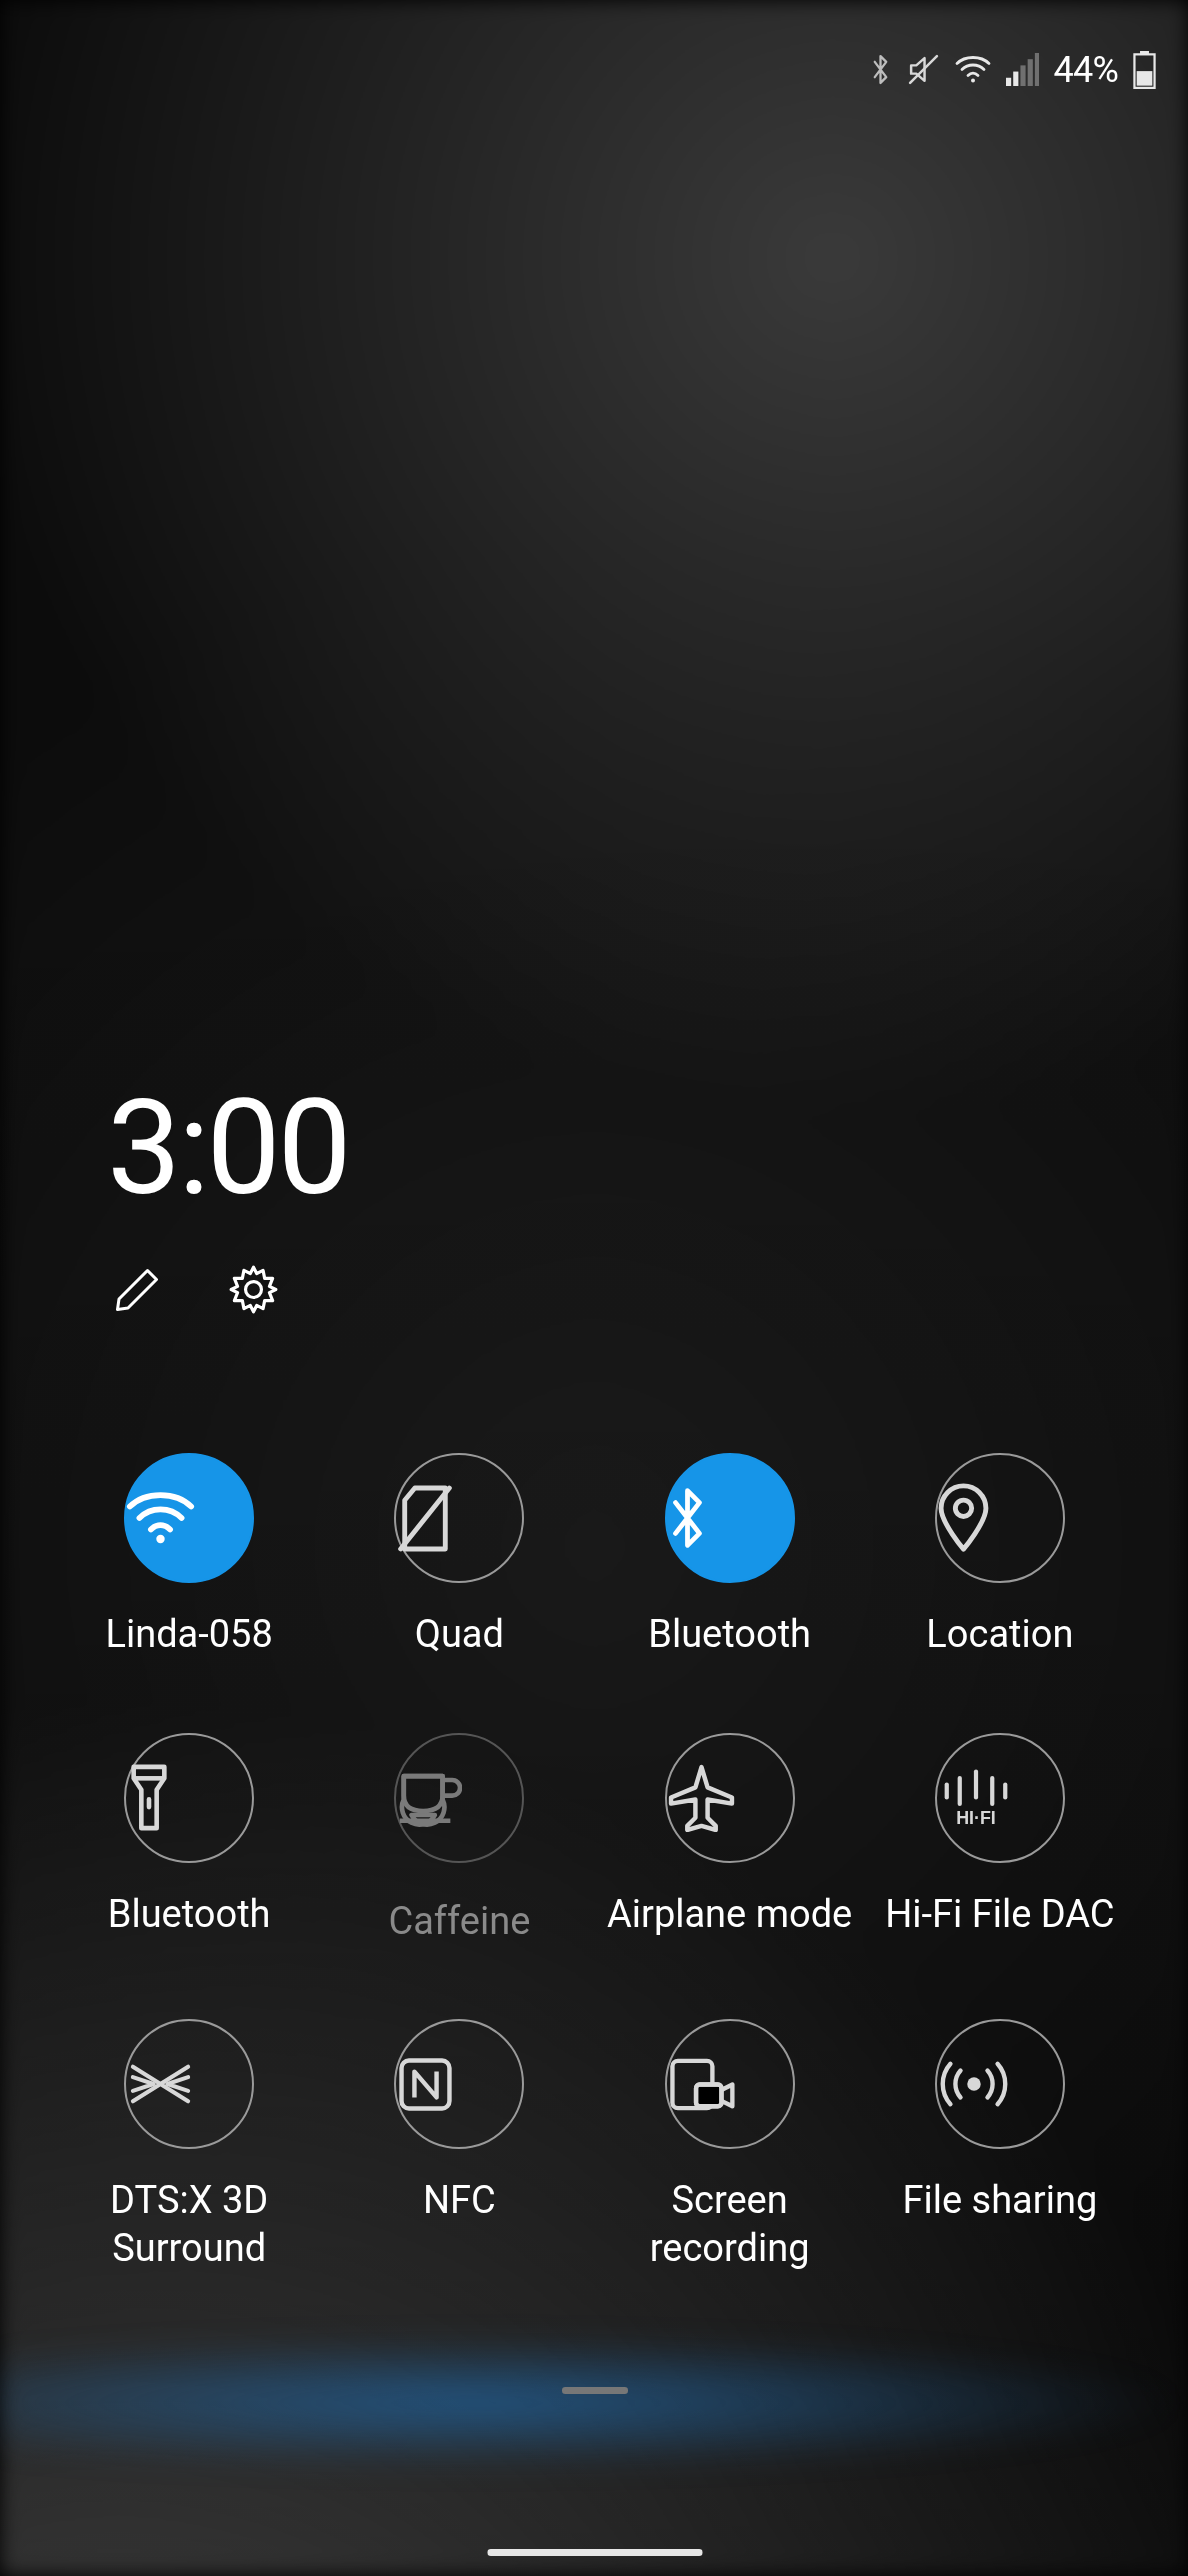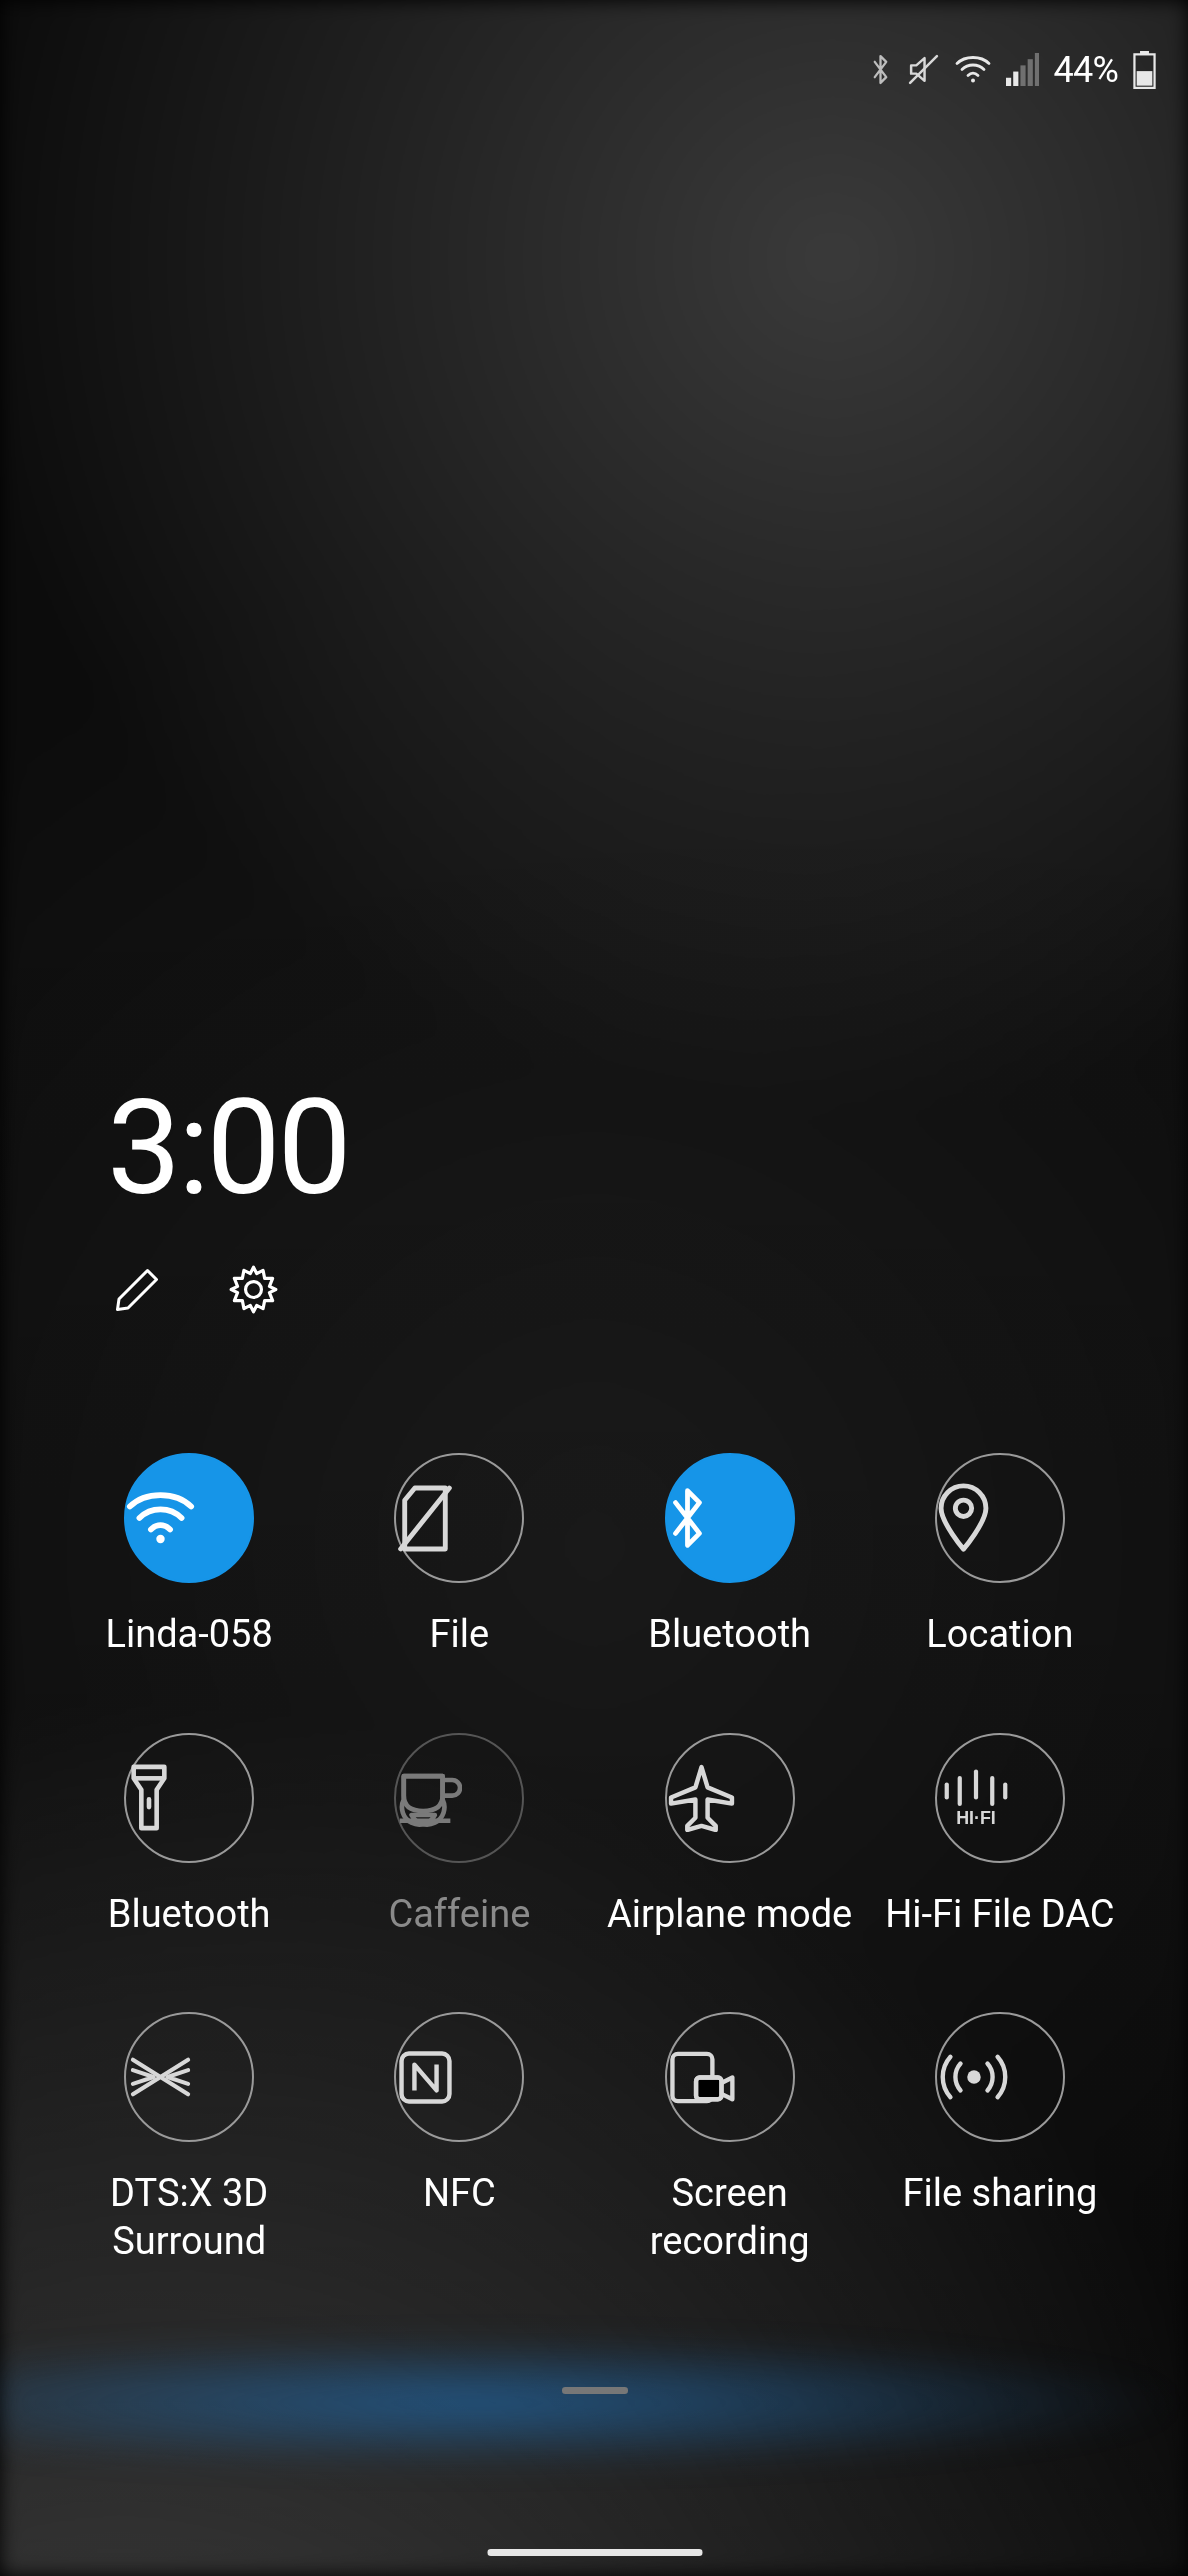--- a/index.html
+++ b/index.html
@@ -104,21 +104,21 @@
     border-radius:50%;
     display:flex; align-items:center; justify-content:flex-start;
     border:2.5px solid #9a9a9a;
     background:transparent;
   }
   .tile.active .circle {
     background:#1695e8;
     border-color:#1695e8;
   }
   .tile.dim .circle { border-color:#555; }
-  .tile.dim .label { color:#8a8a8a; }
+  .tile.dim .label { color:#8a8a8a;margin-top:7px; }
   .tile .label {
     font-size:38px;
     text-align:center;
     line-height:1.25;
     max-width:256px;
   }
   .tile svg { display:block; }
 
   
   .panel-handle {
@@ -217,21 +217,21 @@
     <div class="label">Linda-058</div>
   </div>
 
   <div class="tile">
     <div class="circle">
       <svg width="58" height="69" viewBox="0 0 28 34" fill="none" stroke="#d8d8d8" stroke-width="2.4" stroke-linejoin="round">
         <path d="M9 2 H24 V32 H4 V8 Z"></path>
         <line x1="2" y1="32" x2="26" y2="2" stroke-linecap="round"></line>
       </svg>
     </div>
-    <div class="label">File</div>
+    <div class="label">Quad</div>
   </div>
 
   <div class="tile active">
     <div class="circle">
       <svg width="41" height="66" viewBox="0 0 24 36" fill="none" stroke="#fff" stroke-width="2.8" stroke-linejoin="round" stroke-linecap="round">
         <path d="M5 9 L19 27 L12 34 L12 2 L19 9 L5 27"></path>
       </svg>
     </div>
     <div class="label">Bluetooth</div>
   </div>

